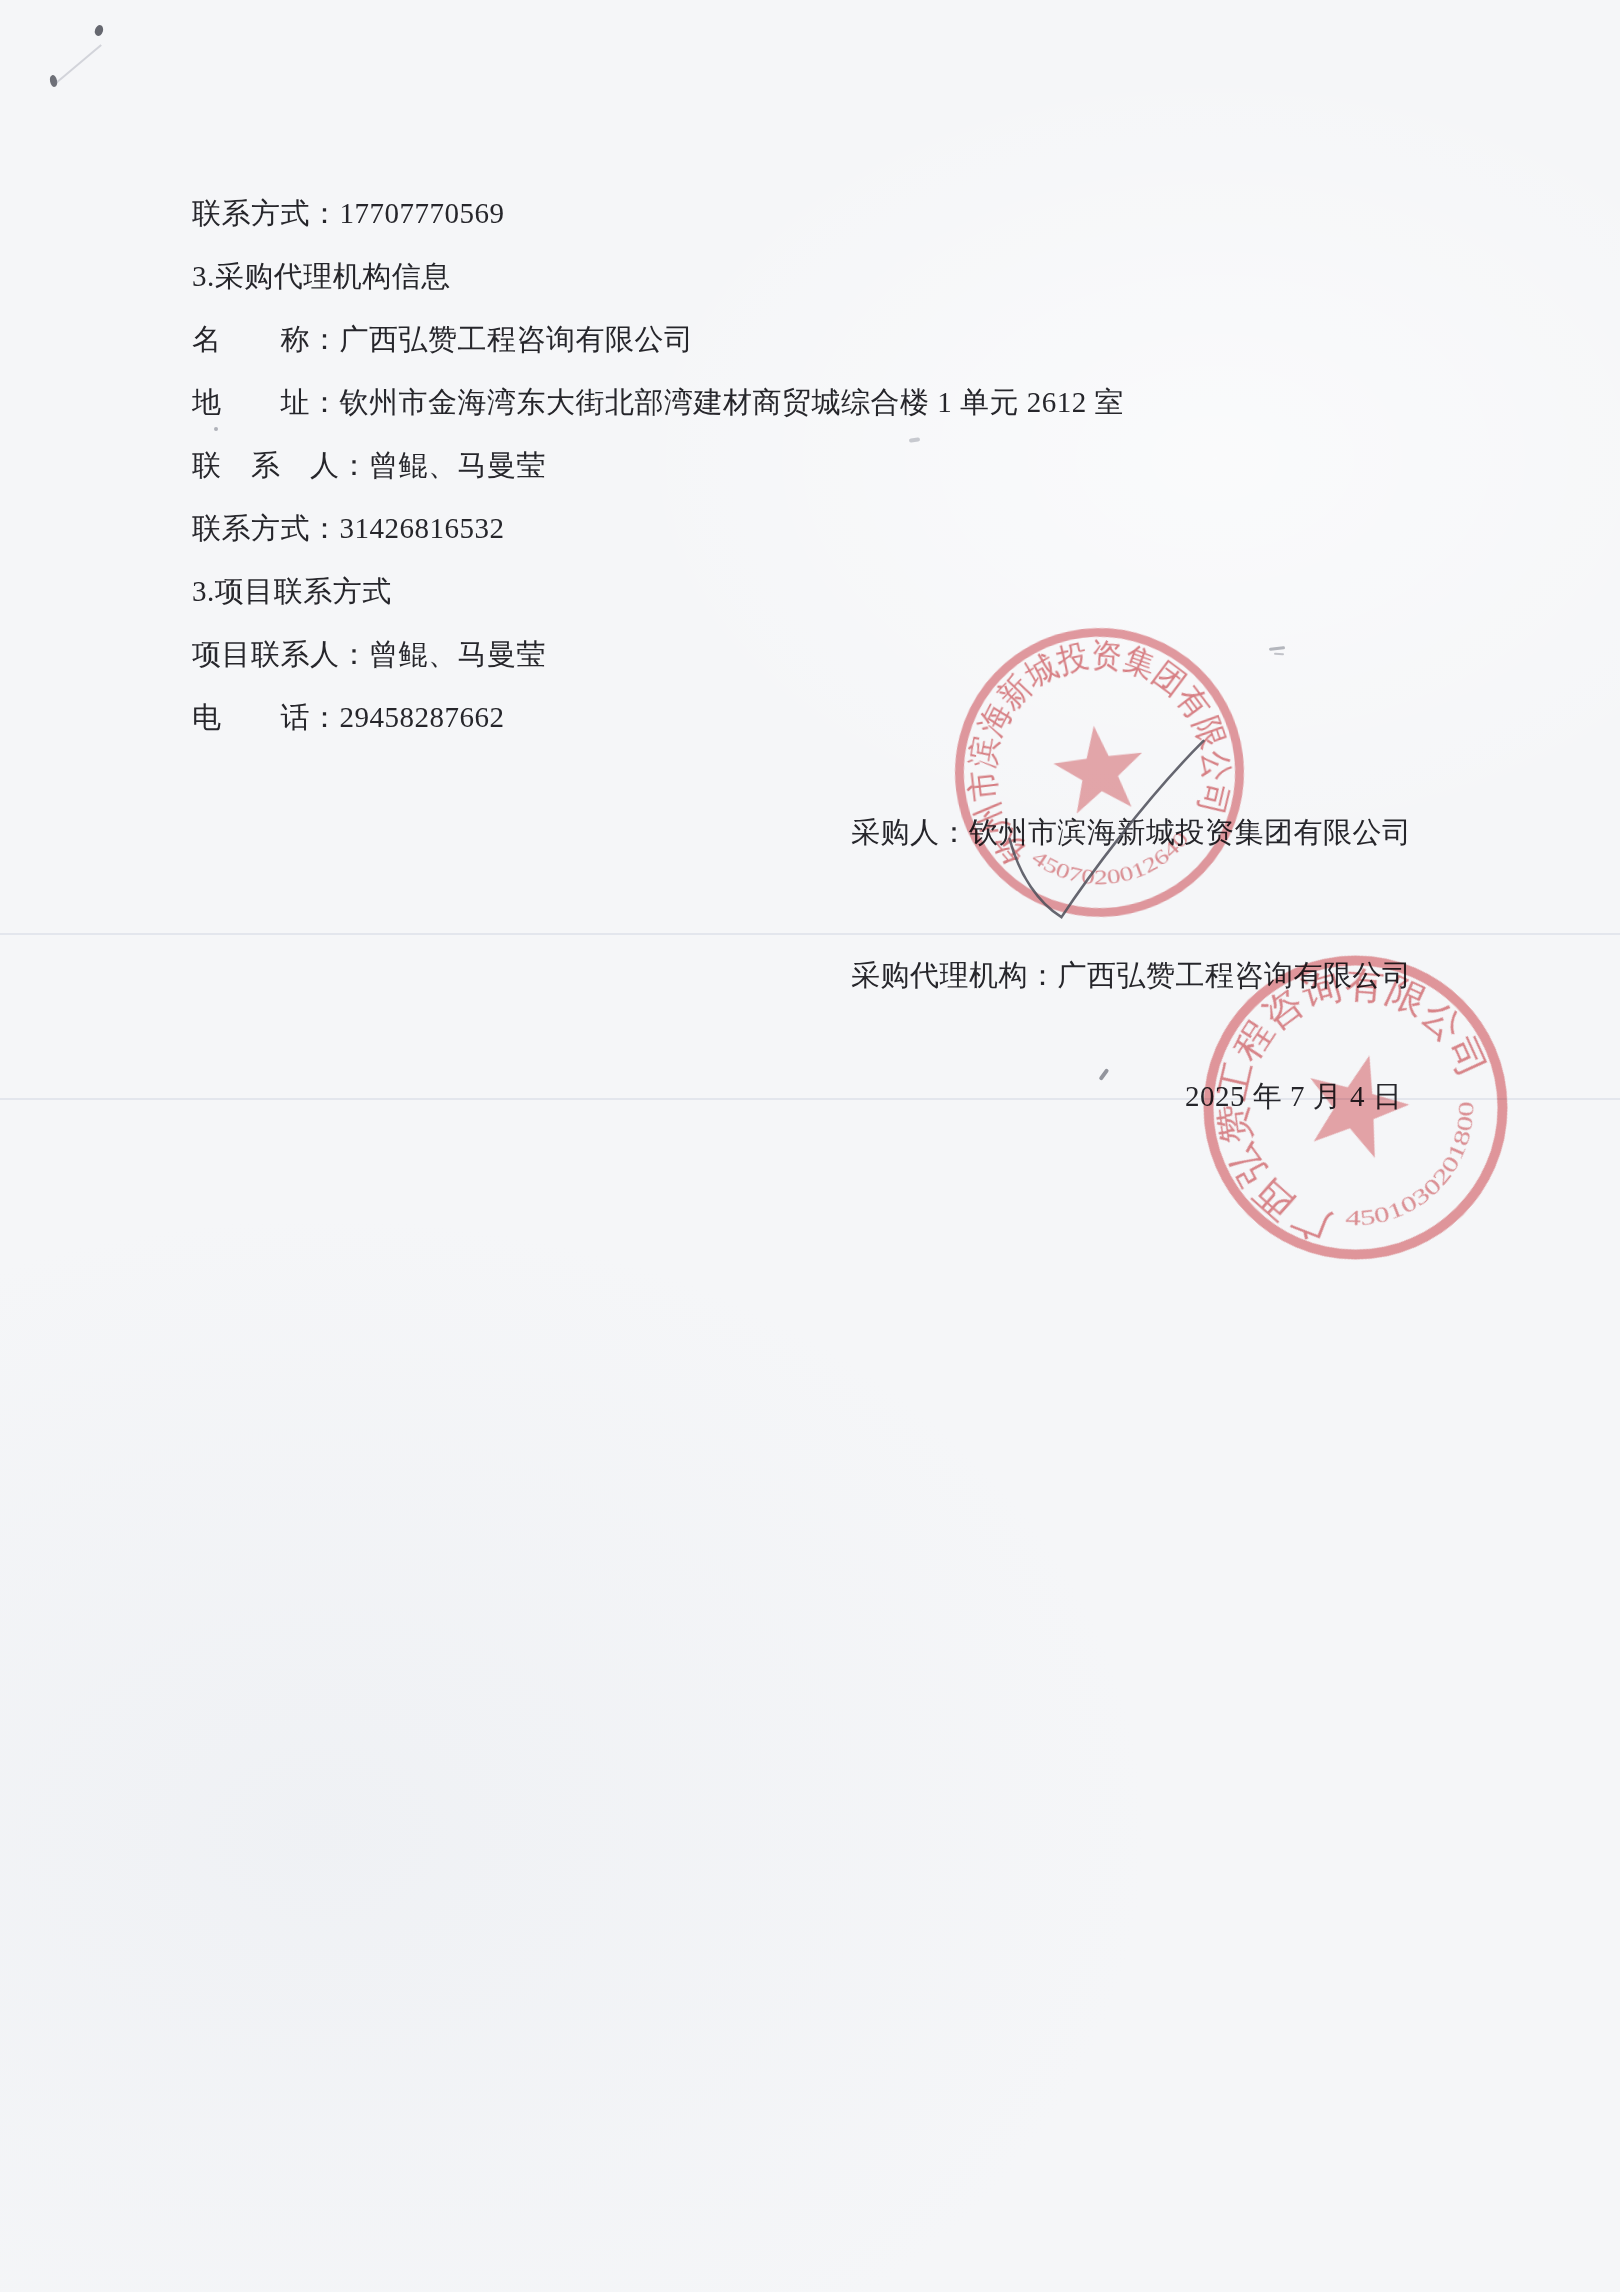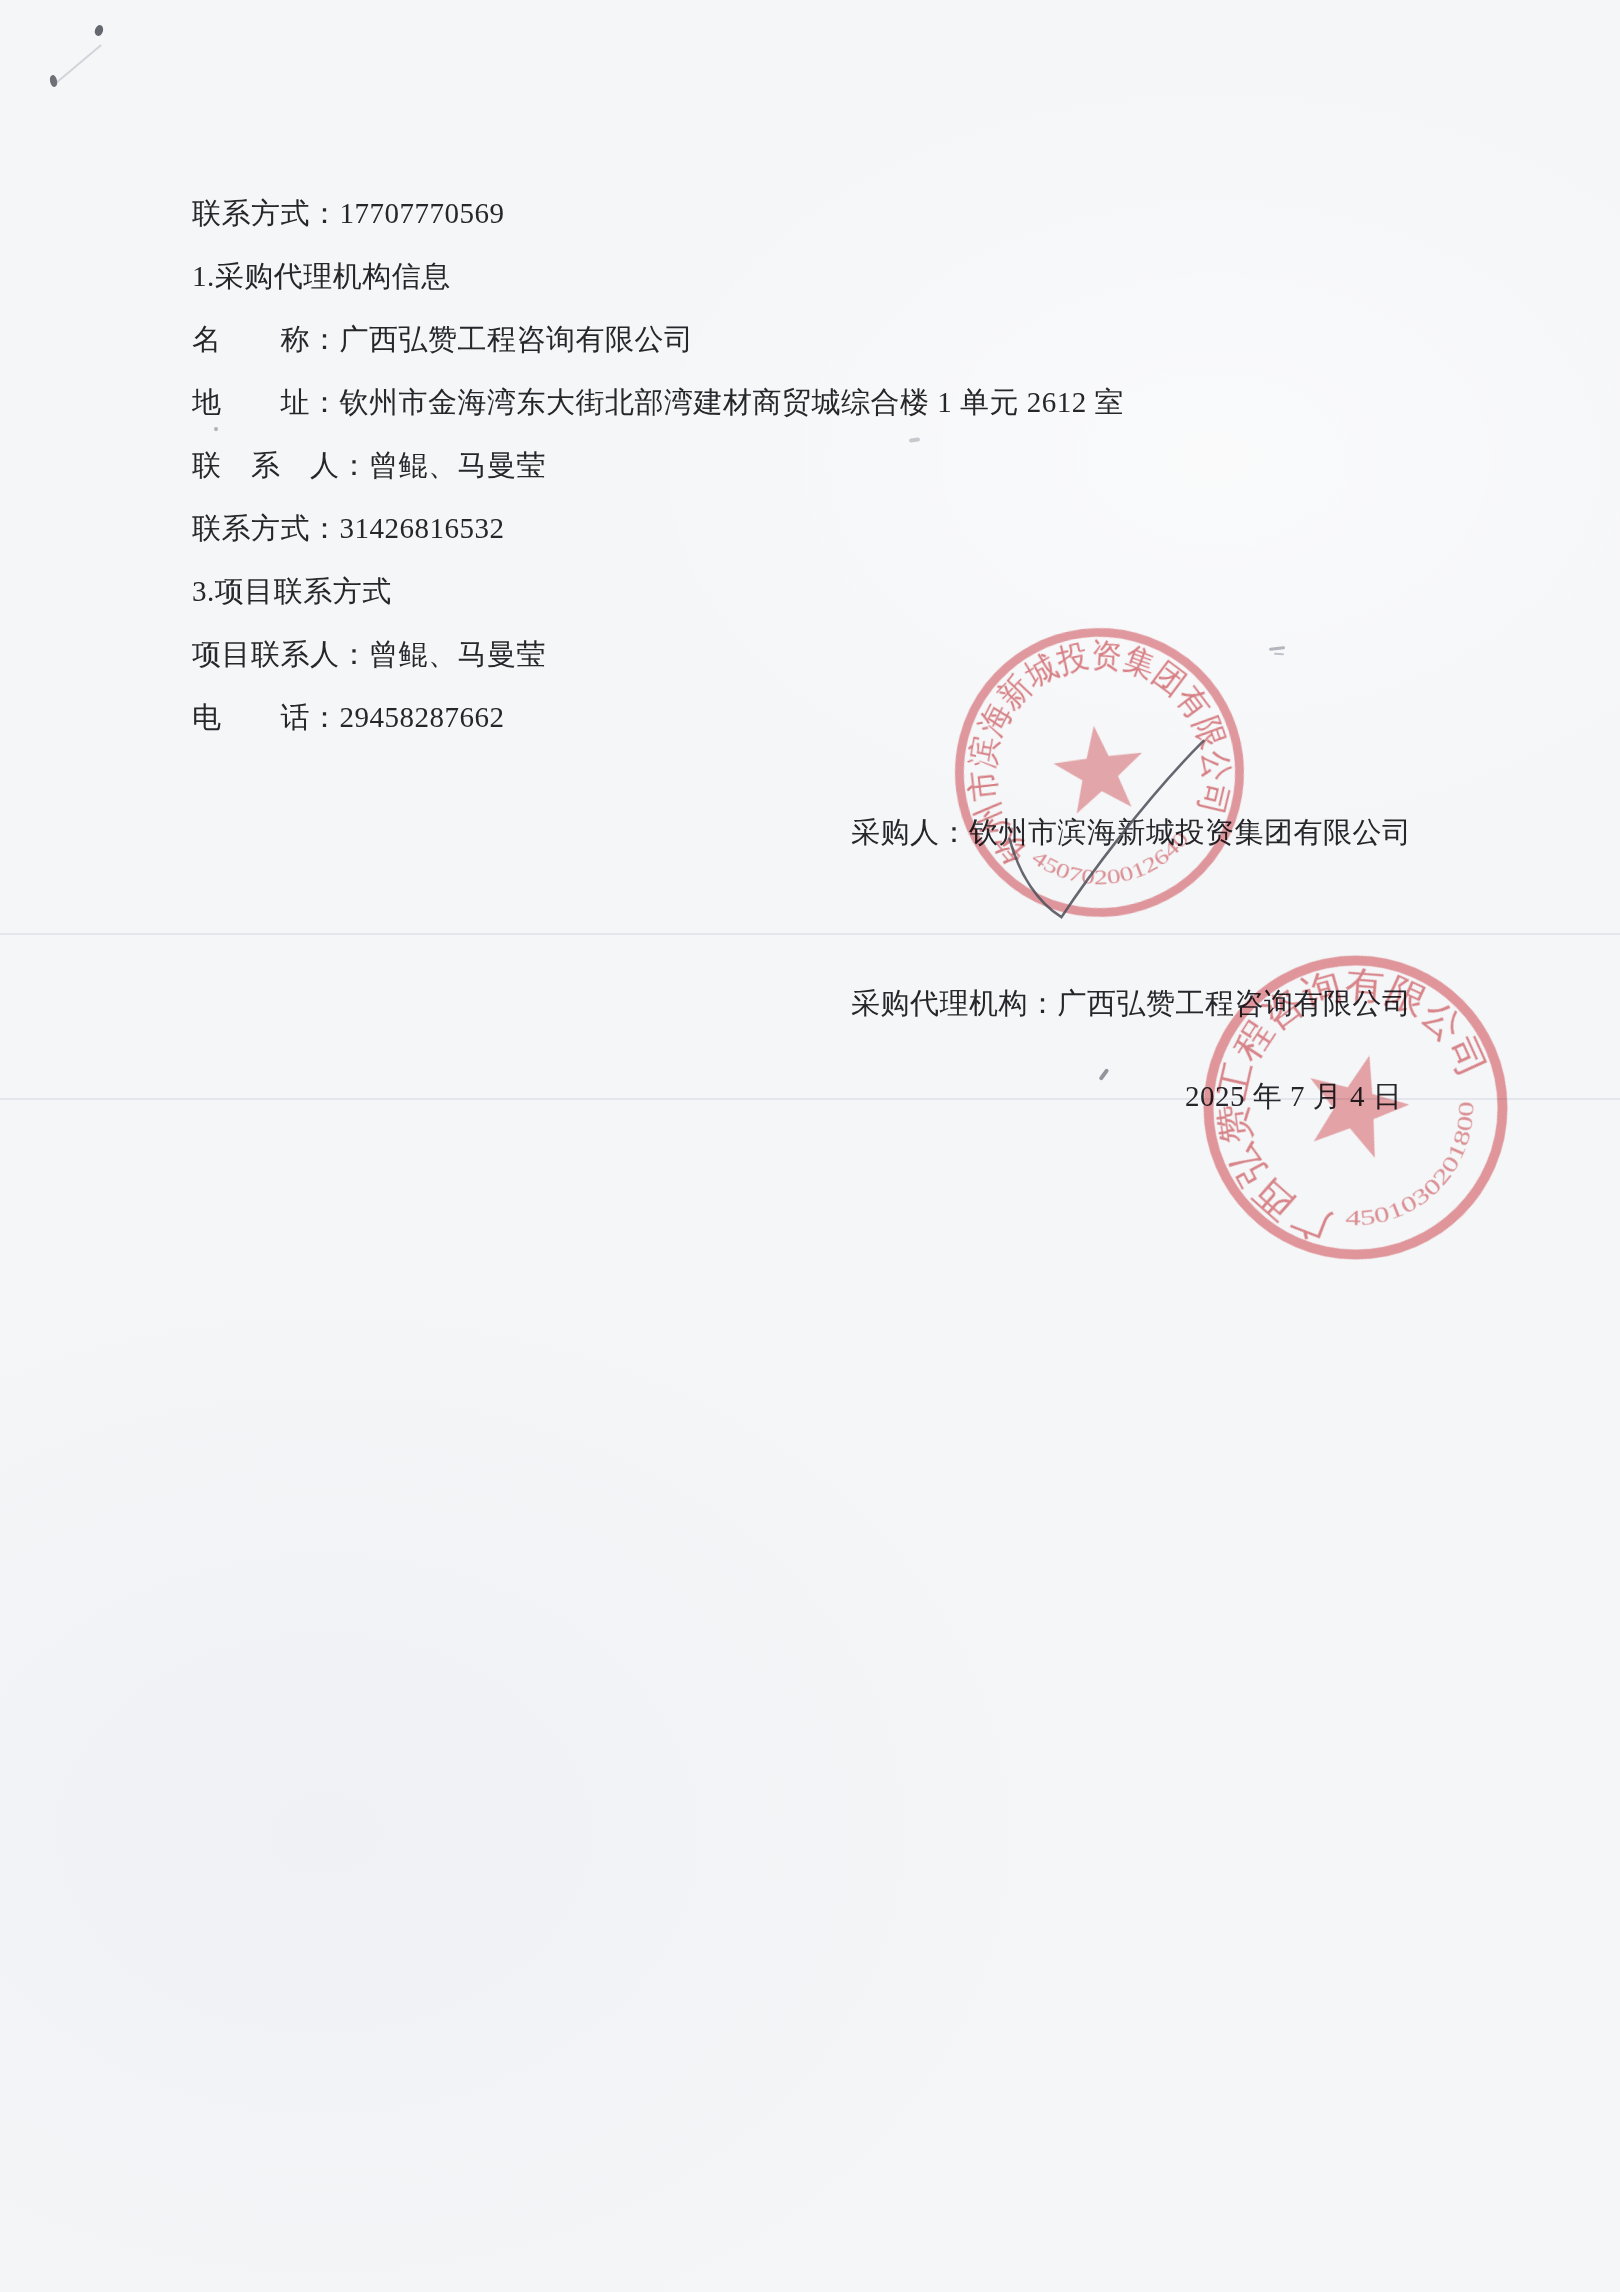--- a/index.html
+++ b/index.html
@@ -17,21 +17,21 @@
   }
   .body-block{position:absolute;left:192px;top:196px;}
   .doc-line{
     font-size:29px;line-height:35px;margin-bottom:28px;
     white-space:pre;letter-spacing:0.5px;
   }
   .signoff-line{
     position:absolute;font-size:29px;line-height:35px;white-space:pre;letter-spacing:0.5px;
   }
   .purchaser-line{left:851px;top:815px;}
-  .agency-line{left:851px;top:986px;}
+  .agency-line{left:851px;top:958px;}
   .date-line{left:1185px;top:1079px;}
   .stamp{position:absolute;mix-blend-mode:multiply;}
   .stamp-1{left:933px;top:606px;}
   .stamp-2{left:1184px;top:936px;}
   .signature{position:absolute;left:990px;top:725px;}
   .seal-text{font-family:"Liberation Serif","DejaVu Serif",serif;}
   .scanline{position:absolute;left:0;width:1620px;height:2px;background:rgba(198,205,218,0.38);}
   .scanline-1{top:933px;}
   .scanline-2{top:1098px;}
   .speck{position:absolute;background:#4c4f58;border-radius:50%;}
@@ -58,21 +58,21 @@
 <div class="speck speck-2"></div>
 <div class="scratch"></div>
 <div class="dot-mark"></div>
 <div class="smudge-1"></div>
 <div class="smudge-2"></div>
 <div class="smudge-2b"></div>
 <div class="comma-mark"></div>
 
 <div class="body-block">
   <div class="doc-line">联系方式：17707770569</div>
-  <div class="doc-line">1.采购代理机构信息</div>
+  <div class="doc-line">3.采购代理机构信息</div>
   <div class="doc-line">名　　称：广西弘赞工程咨询有限公司</div>
   <div class="doc-line">地　　址：钦州市金海湾东大街北部湾建材商贸城综合楼 1 单元 2612 室</div>
   <div class="doc-line">联　系　人：曾鲲、马曼莹</div>
   <div class="doc-line">联系方式：31426816532</div>
   <div class="doc-line">3.项目联系方式</div>
   <div class="doc-line">项目联系人：曾鲲、马曼莹</div>
   <div class="doc-line">电　　话：29458287662</div>
 </div>
 
 <div class="signoff-line purchaser-line">采购人：钦州市滨海新城投资集团有限公司</div>

